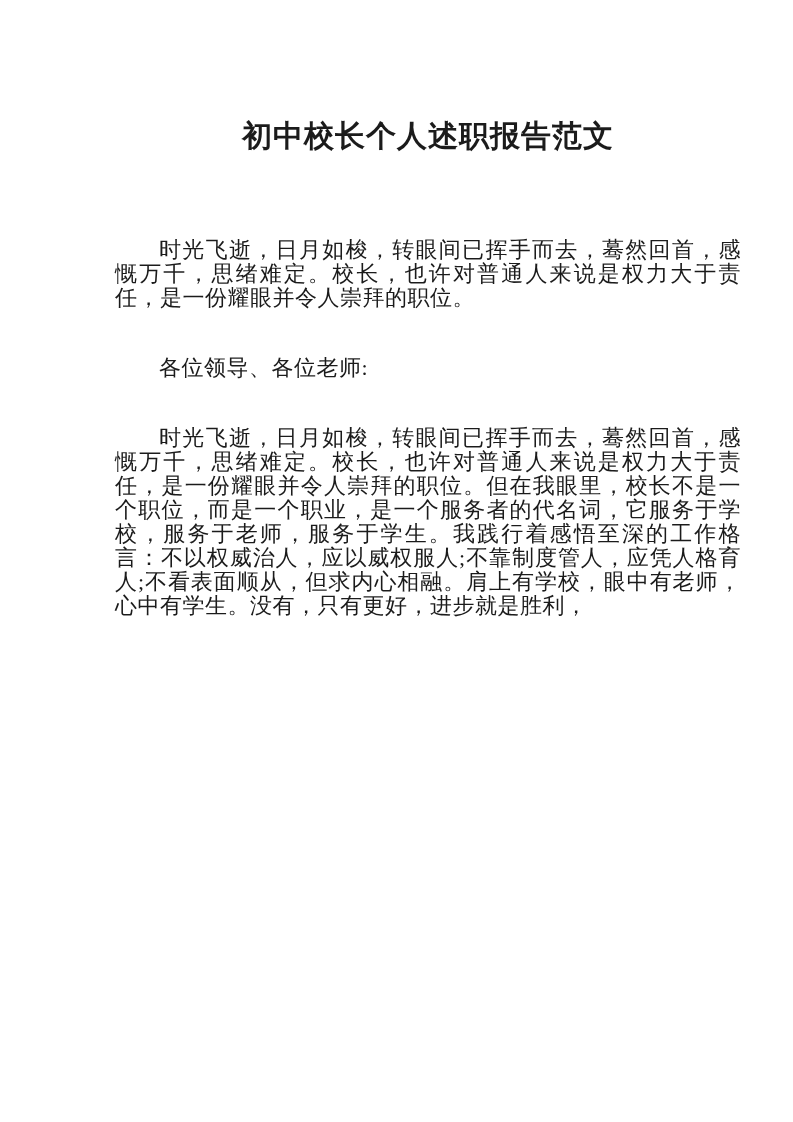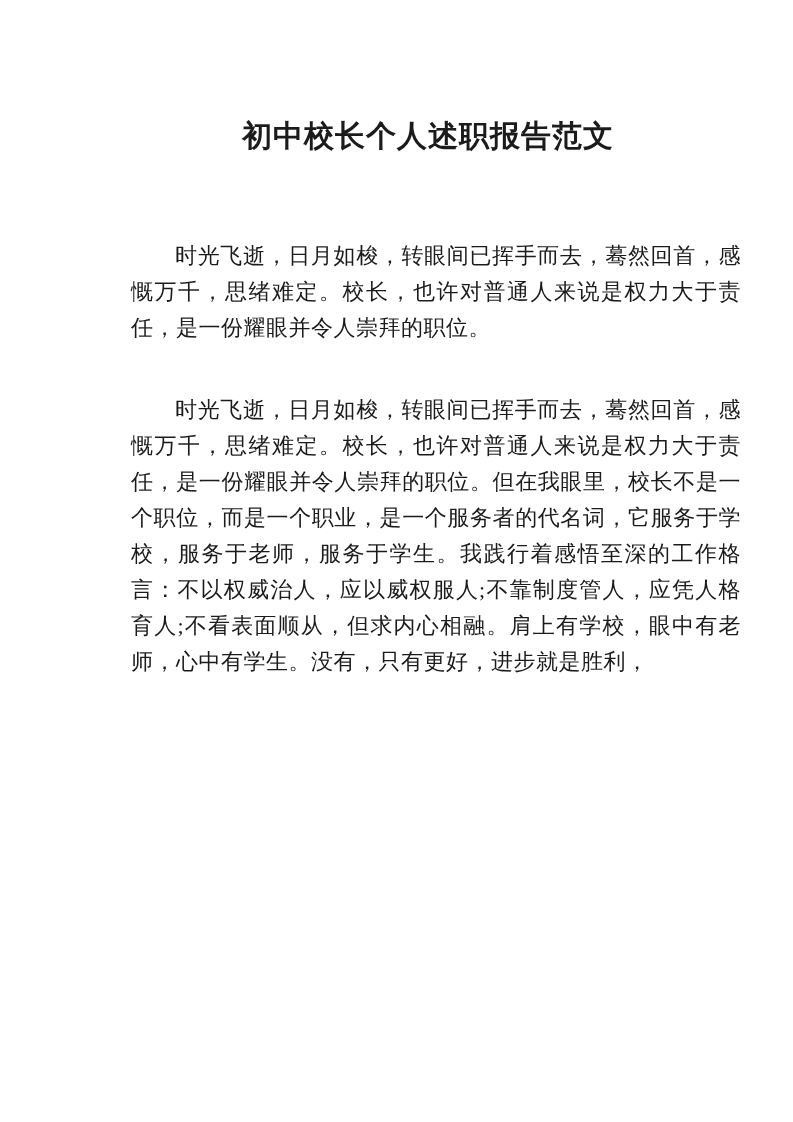--- a/index.html
+++ b/index.html
@@ -22,38 +22,39 @@
   }
   .doc-title {
     margin: 0 0 78px 0;
     font-size: 30px;
     line-height: 48px;
     font-weight: 700;
     text-align: center;
     letter-spacing: 1px;
   }
   .para {
-    margin: 0 0 46px 16px;
+    margin: 0 0 46px 0;
     font-size: 22px;
-    line-height: 36px;
+    line-height: 24px;
     letter-spacing: 0.5px;
     text-align: justify;
     text-indent: 44px;
     word-break: break-all;
   }
   .para:last-child {
     margin-bottom: 0;
   }
 </style>
 </head>
 <body>
 
 <div class="page">
   <div class="content">
     <h1 class="doc-title">初中校长个人述职报告范文</h1>
 
     <p class="para">时光飞逝，日月如梭，转眼间已挥手而去，蓦然回首，感慨万千，思绪难定。校长，也许对普通人来说是权力大于责任，是一份耀眼并令人崇拜的职位。</p>
 
+    <p class="para">各位领导、各位老师:</p>
 
 
     <p class="para">时光飞逝，日月如梭，转眼间已挥手而去，蓦然回首，感慨万千，思绪难定。校长，也许对普通人来说是权力大于责任，是一份耀眼并令人崇拜的职位。但在我眼里，校长不是一个职位，而是一个职业，是一个服务者的代名词，它服务于学校，服务于老师，服务于学生。我践行着感悟至深的工作格言：不以权威治人，应以威权服人;不靠制度管人，应凭人格育人;不看表面顺从，但求内心相融。肩上有学校，眼中有老师，心中有学生。没有，只有更好，进步就是胜利，</p>
   </div>
 </div>
 
 </body></html>

